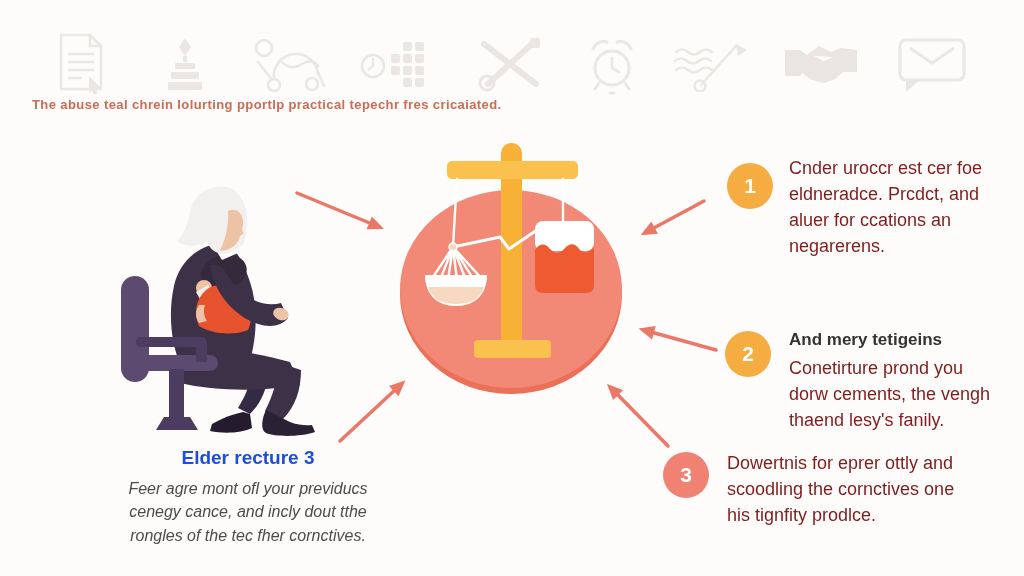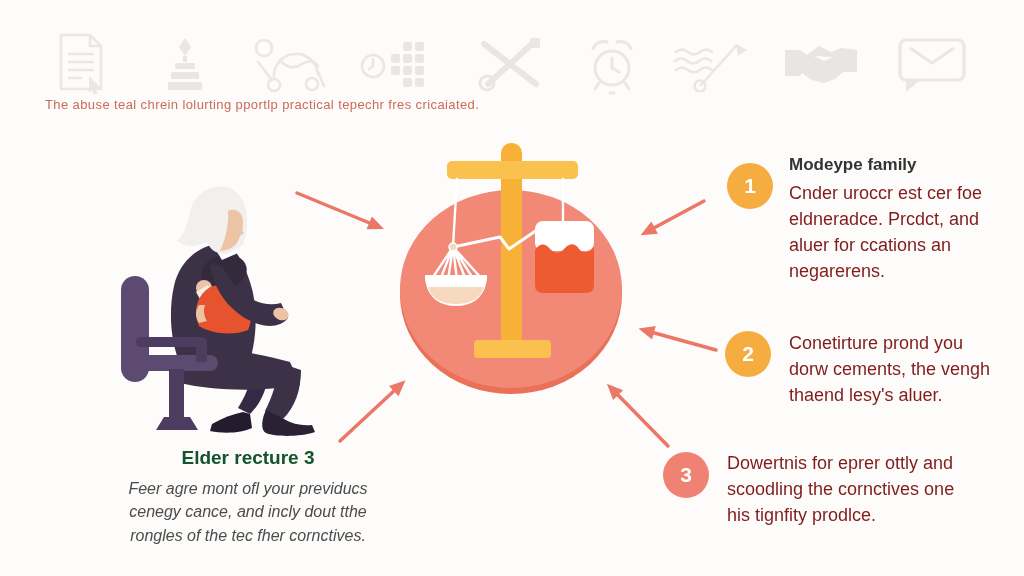--- a/index.html
+++ b/index.html
@@ -6,36 +6,36 @@
   body{
     width:1024px;height:576px;position:relative;overflow:hidden;
     background:#FDFCFB;
     font-family:"Liberation Sans", sans-serif;
   }
   .abs{position:absolute;}
   
   .ghost-icon{position:absolute;top:32px;}
   
   .caption{
-    position:absolute;left:45px;top:97px;
-    font-size:13px;letter-spacing:.4px;font-weight:400;
+    position:absolute;left:32px;top:97px;
+    font-size:13px;letter-spacing:.4px;font-weight:700;
     color:#CC6B56;
   }
   
   .badge{
     position:absolute;width:46px;height:46px;border-radius:50%;
     display:flex;align-items:center;justify-content:center;
     color:#fff;font-size:21px;font-weight:700;
   }
   .step-text{position:absolute;width:210px;}
   .step-title{font-size:17px;font-weight:700;color:#333333;margin:0 0 5px 0;}
   .step-body{font-size:18px;line-height:1.45;color:#7f1d1d;white-space:pre-line;}
   
   .care-block{position:absolute;left:78px;top:447px;width:340px;text-align:center;}
-  .care-title{font-size:19px;font-weight:700;color:#14532d;margin:0 0 8px 0;}
+  .care-title{font-size:19px;font-weight:700;color:#1d4ed8;margin:0 0 8px 0;}
   .care-body{font-size:16px;line-height:1.46;color:#4C4C4C;white-space:pre-line;font-style:italic;}
   svg{display:block;}
   .scene{position:absolute;left:0;top:0;z-index:1;pointer-events:none;}
   .txt-layer{z-index:2;}
 </style>
 </head>
 <body>
 
 <svg class="ghost-icon" style="left:52px" width="58" height="62" viewBox="0 0 58 62">
   <g fill="none" stroke="#EAE7E4" stroke-width="2.6" stroke-linejoin="round">
@@ -191,32 +191,32 @@
     <path d="M704,201 L652,229" marker-end="url(#ah)"></path>
     <path d="M716,350 L651,332" marker-end="url(#ah)"></path>
     <path d="M668,446 L616,393" marker-end="url(#ah)"></path>
   </g>
 </svg>
 
 <div class="caption txt-layer abs">The abuse teal chrein lolurting pportlp practical tepechr fres cricaiated.</div>
 
 <div class="badge txt-layer" style="left: 727px; top: 163px; background: rgb(245, 172, 64);">1</div>
 <div class="step-text txt-layer" style="left:789px;top:155px">
-  <div class="step-title">Modeype family</div>
   <div class="step-body">Cnder uroccr est cer foe
 eldneradce. Prcdct, and
 aluer for ccations an
 negarerens.</div>
 </div>
 
 <div class="badge txt-layer" style="left: 725px; top: 331px; background: rgb(245, 172, 64);">2</div>
 <div class="step-text txt-layer" style="left:789px;top:330px">
+  <div class="step-title">And mery tetigeins</div>
   <div class="step-body">Conetirture prond you
 dorw cements, the vengh
-thaend lesy's aluer.</div>
+thaend lesy's fanily.</div>
 </div>
 
 <div class="badge txt-layer" style="left: 663px; top: 452px; background: rgb(239, 130, 114);">3</div>
 <div class="step-text txt-layer" style="left:727px;top:450px;width:230px">
   <div class="step-body">Dowertnis for eprer ottly and
 scoodling the cornctives one
 his tignfity prodlce.</div>
 </div>
 
 <div class="care-block txt-layer">

